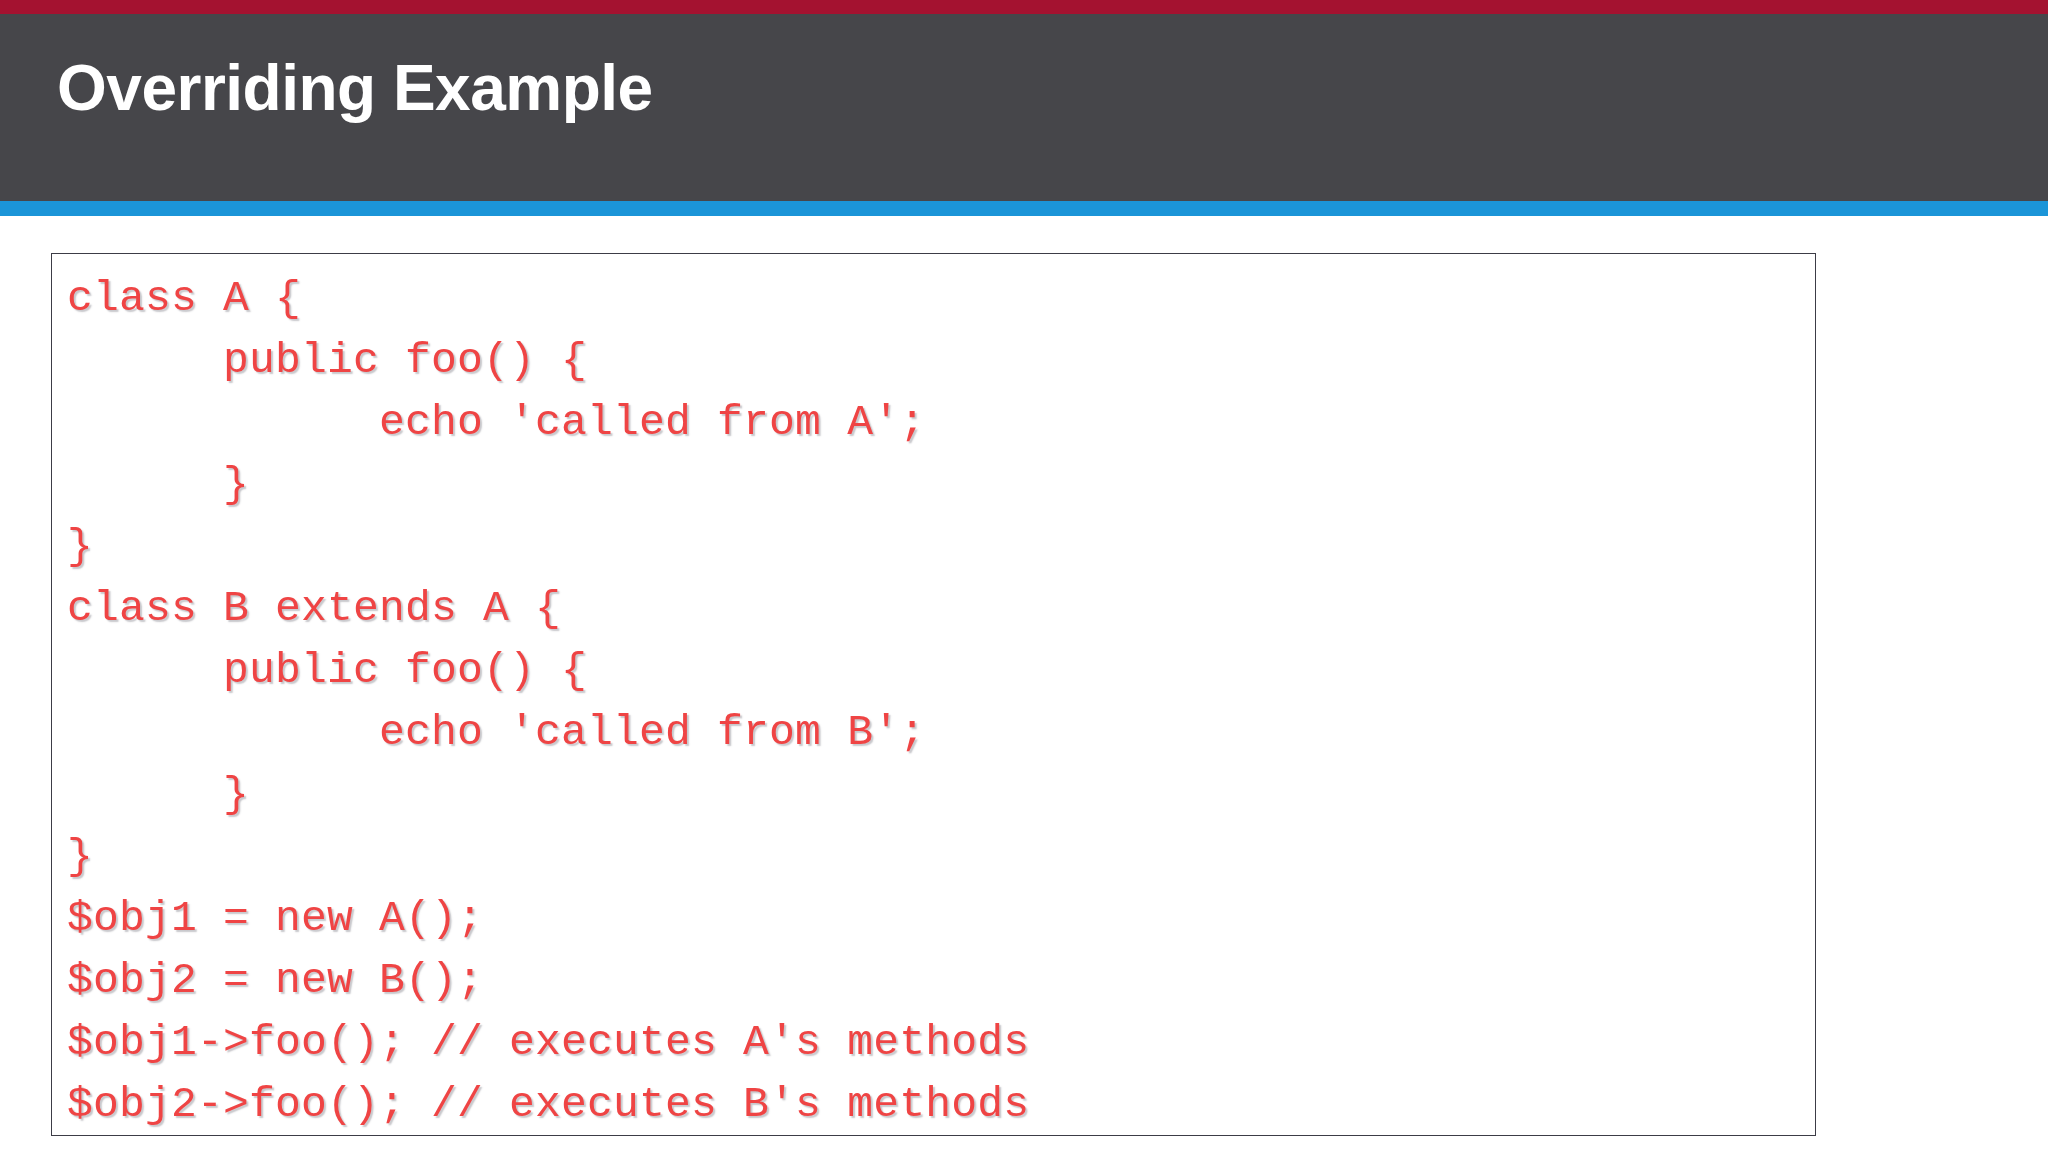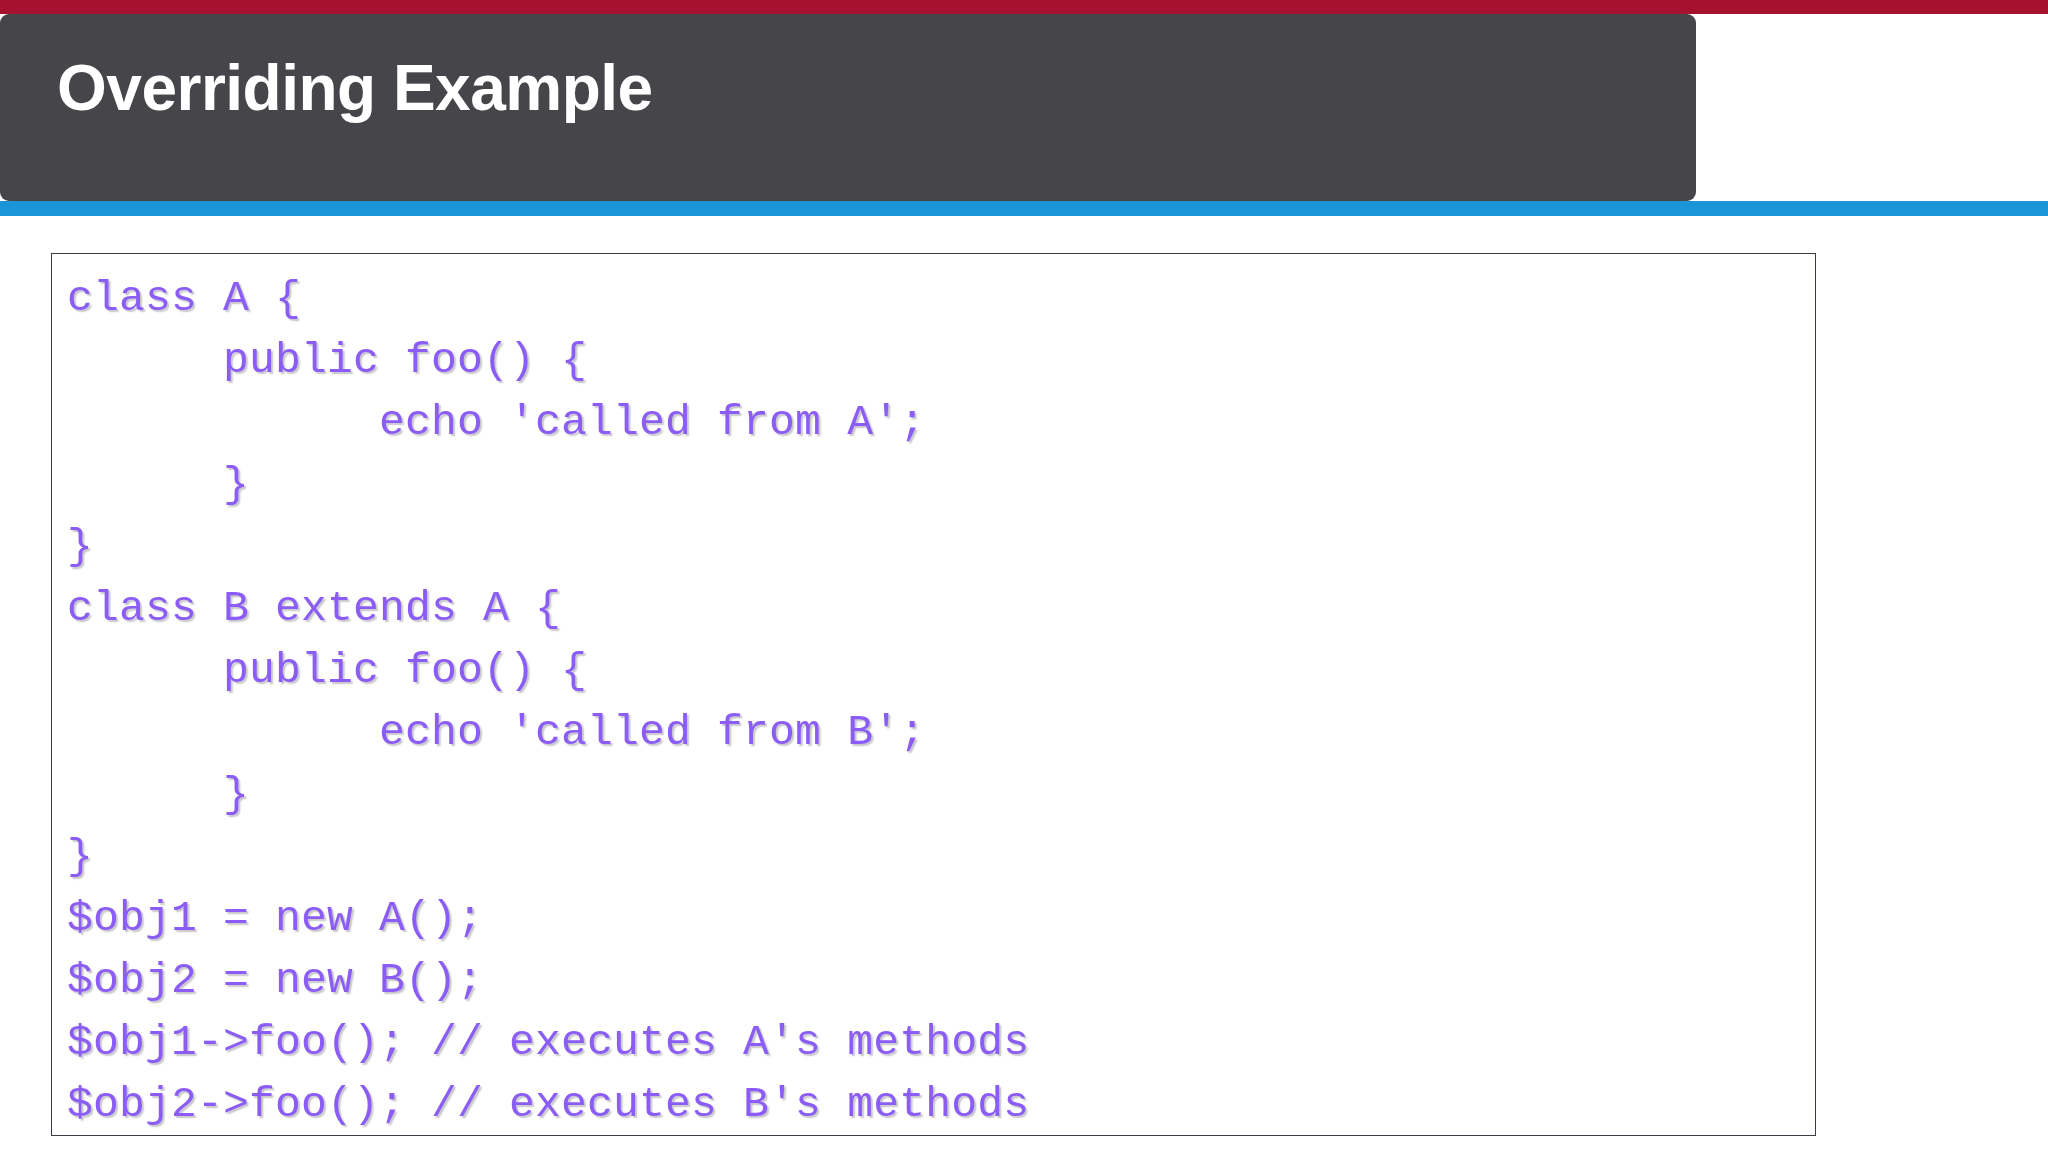--- a/index.html
+++ b/index.html
@@ -30,24 +30,23 @@
     width: 2048px;
     height: 14px;
     background: #a41230;
   }
 
   
   .title-bar {
     position: absolute;
     left: 0;
     top: 14px;
-    width: 1696px;
+    width: 2048px;
     height: 187px;
     background: #46464a;
-    border-radius: 9px;
   }
 
   .slide-title {
     position: absolute;
     left: 57px;
     top: 42px;
     font-family: "Liberation Sans", sans-serif;
     font-size: 64px;
     font-weight: 700;
     line-height: 1;
@@ -78,21 +77,21 @@
     background: #ffffff;
     overflow: hidden;
   }
 
   .code-listing {
     margin: 0;
     padding: 14px 0 4px 15px;
     font-family: "Liberation Mono", "DejaVu Sans Mono", monospace;
     font-size: 43px;
     line-height: 62px;
-    color: #8b5cf6;
+    color: #ef4444;
     white-space: pre;
     letter-spacing: 0.2px;
     text-shadow: 2px 2px 1.5px rgba(130,130,140,0.45);
   }
 
   .code-line {
     display: block;
     height: 62px;
     white-space: pre;
   }

